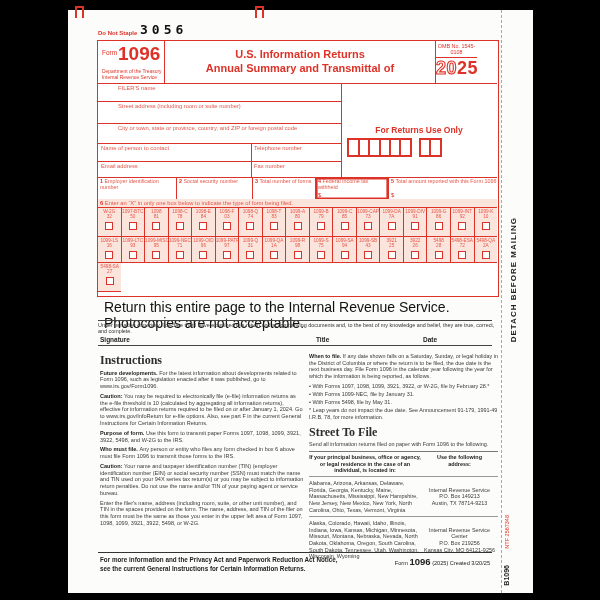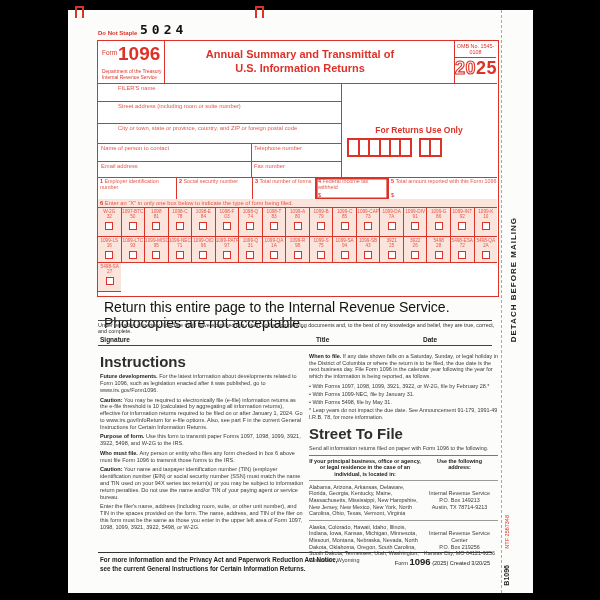--- a/index.html
+++ b/index.html
@@ -13,21 +13,21 @@
 
   
   .dns{ left:30px; top:20px; font-size:6px; font-weight:bold; color:var(--red); }
   .ctrl{ left:72px; top:12px; font-size:13px; font-weight:bold; font-family:"DejaVu Sans Mono","Liberation Mono",monospace; letter-spacing:4px; color:#111; }
 
   
   .formbox{ left:29px; top:30px; width:402px; height:257px; border:1.5px solid var(--red); background:#fff; }
   .fb{ position:absolute; }
   .hdr-left{ left:0; top:0; width:67px; height:42px; border-right:1px solid var(--red); }
   .hdr-center{ left:67px; top:0; width:270px; height:42px; text-align:center; }
-  .hdr-right{ left:356px; top:0; width:42px; height:42px; border-left:1px solid var(--red); }
+  .hdr-right{ left:337px; top:0; width:42px; height:42px; border-left:1px solid var(--red); }
   .hdr-bottom{ left:0; top:42px; width:399px; height:0; border-top:1px solid var(--red); }
   .formword{ font-size:6.5px; color:var(--red); position:absolute; left:4px; top:8px; }
   .formnum{ font-size:19px; font-weight:bold; color:var(--red); position:absolute; left:20px; top:2px; }
   .dept{ position:absolute; left:4px; top:28px; font-size:4.9px; color:var(--red); line-height:1.25; }
   .title{ padding-top:7px; font-size:11px; line-height:1.25; font-weight:bold; color:var(--red); }
   .omb{ display:block; font-size:5.4px; color:var(--red); text-align:center; border-bottom:1px solid var(--red); padding:2px 0; }
   .year{ text-align:center; font-size:18px; font-weight:bold; color:var(--red); letter-spacing:.5px; }
   .y20{ color:#fff; -webkit-text-stroke:1.1px var(--red); }
 
   .flabel{ font-size:5.8px; color:var(--red2); position:absolute; left:20px; top:2px; white-space:nowrap; }
@@ -66,21 +66,21 @@
   .ret{ left:36px; width:396px; font-size:14px; font-weight:normal; color:#111; }
   .rule{ left:30px; width:394px; height:0; border-top:1px solid #444; }
   .perjury{ left:30px; top:312px; width:400px; font-size:5.4px; color:#333; }
   .sig{ font-size:6.5px; font-weight:bold; color:#222; top:326px; }
   .sigline{ left:30px; top:335px; width:394px; height:0; border-top:1px solid #444; }
 
   
   .icol{ top:343px; font-size:5.55px; line-height:1.22; color:#3a3a3a; }
   .icol-l{ left:32px; width:205px; }
   .icol-r{ left:241px; width:189px; font-size:5.45px; }
-  .ihead{ font-size:15px; font-weight:bold; color:#2e2e2e; margin-bottom:2px; }
+  .ihead{ font-size:12px; font-weight:bold; color:#2e2e2e; margin-bottom:2px;font-family:Liberation Serif, serif; }
   .ipara{ margin-bottom:3px; }
   .ipara b{ color:#222; }
   .bullet{ margin-bottom:1.5px; }
   .foot{ margin:2px 0 4px; }
   .wtf-intro{ margin-bottom:3px; }
   .wtable{ width:100%; border-top:1px solid #777; margin-top:2px; }
   .whdr{ display:flex; font-weight:bold; color:#222; padding:2px 0; }
   .whdr .c1{ width:112px; text-align:center; }
   .whdr .c2{ flex:1; text-align:center; white-space:pre-line; }
   .wrow{ display:flex; border-top:1px solid #999; padding:3px 0; }
@@ -105,35 +105,35 @@
 </head>
 <body>
 
 <div class="page">
 
   <div class="abs regmark" style="left:7px; top:-4px;"></div>
   <div class="abs regmark" style="left:187px; top:-4px;"></div>
   <div class="abs perf"></div>
 
   <div class="abs dns">Do Not Staple</div>
-  <div class="abs ctrl">5024</div>
+  <div class="abs ctrl">3056</div>
 
   <div class="abs formbox">
 
     <div class="fb hdr-left">
       <span class="formword">Form</span>
       <span class="formnum">1096</span>
       <div class="dept">
         <div>Department of the Treasury</div>
         <div>Internal Revenue Service</div>
       </div>
     </div>
     <div class="fb hdr-center title">
+      <div>U.S. Information Returns</div>
       <div>Annual Summary and Transmittal of</div>
-      <div>U.S. Information Returns</div>
     </div>
     <div class="fb hdr-right">
       <span class="omb">OMB No. 1545-0108</span>
       <div class="year"><span class="y20">20</span><span>25</span></div>
     </div>
     <div class="fb hdr-bottom"></div>
 
     <div class="fb flabel" style="top:44px;">FILER'S name</div>
     <div class="fb inputarea" style="left:1px; top:50px; width:240px; height:10px;"></div>
     <div class="fb row-line" style="top:60px; width:243px;"></div>

